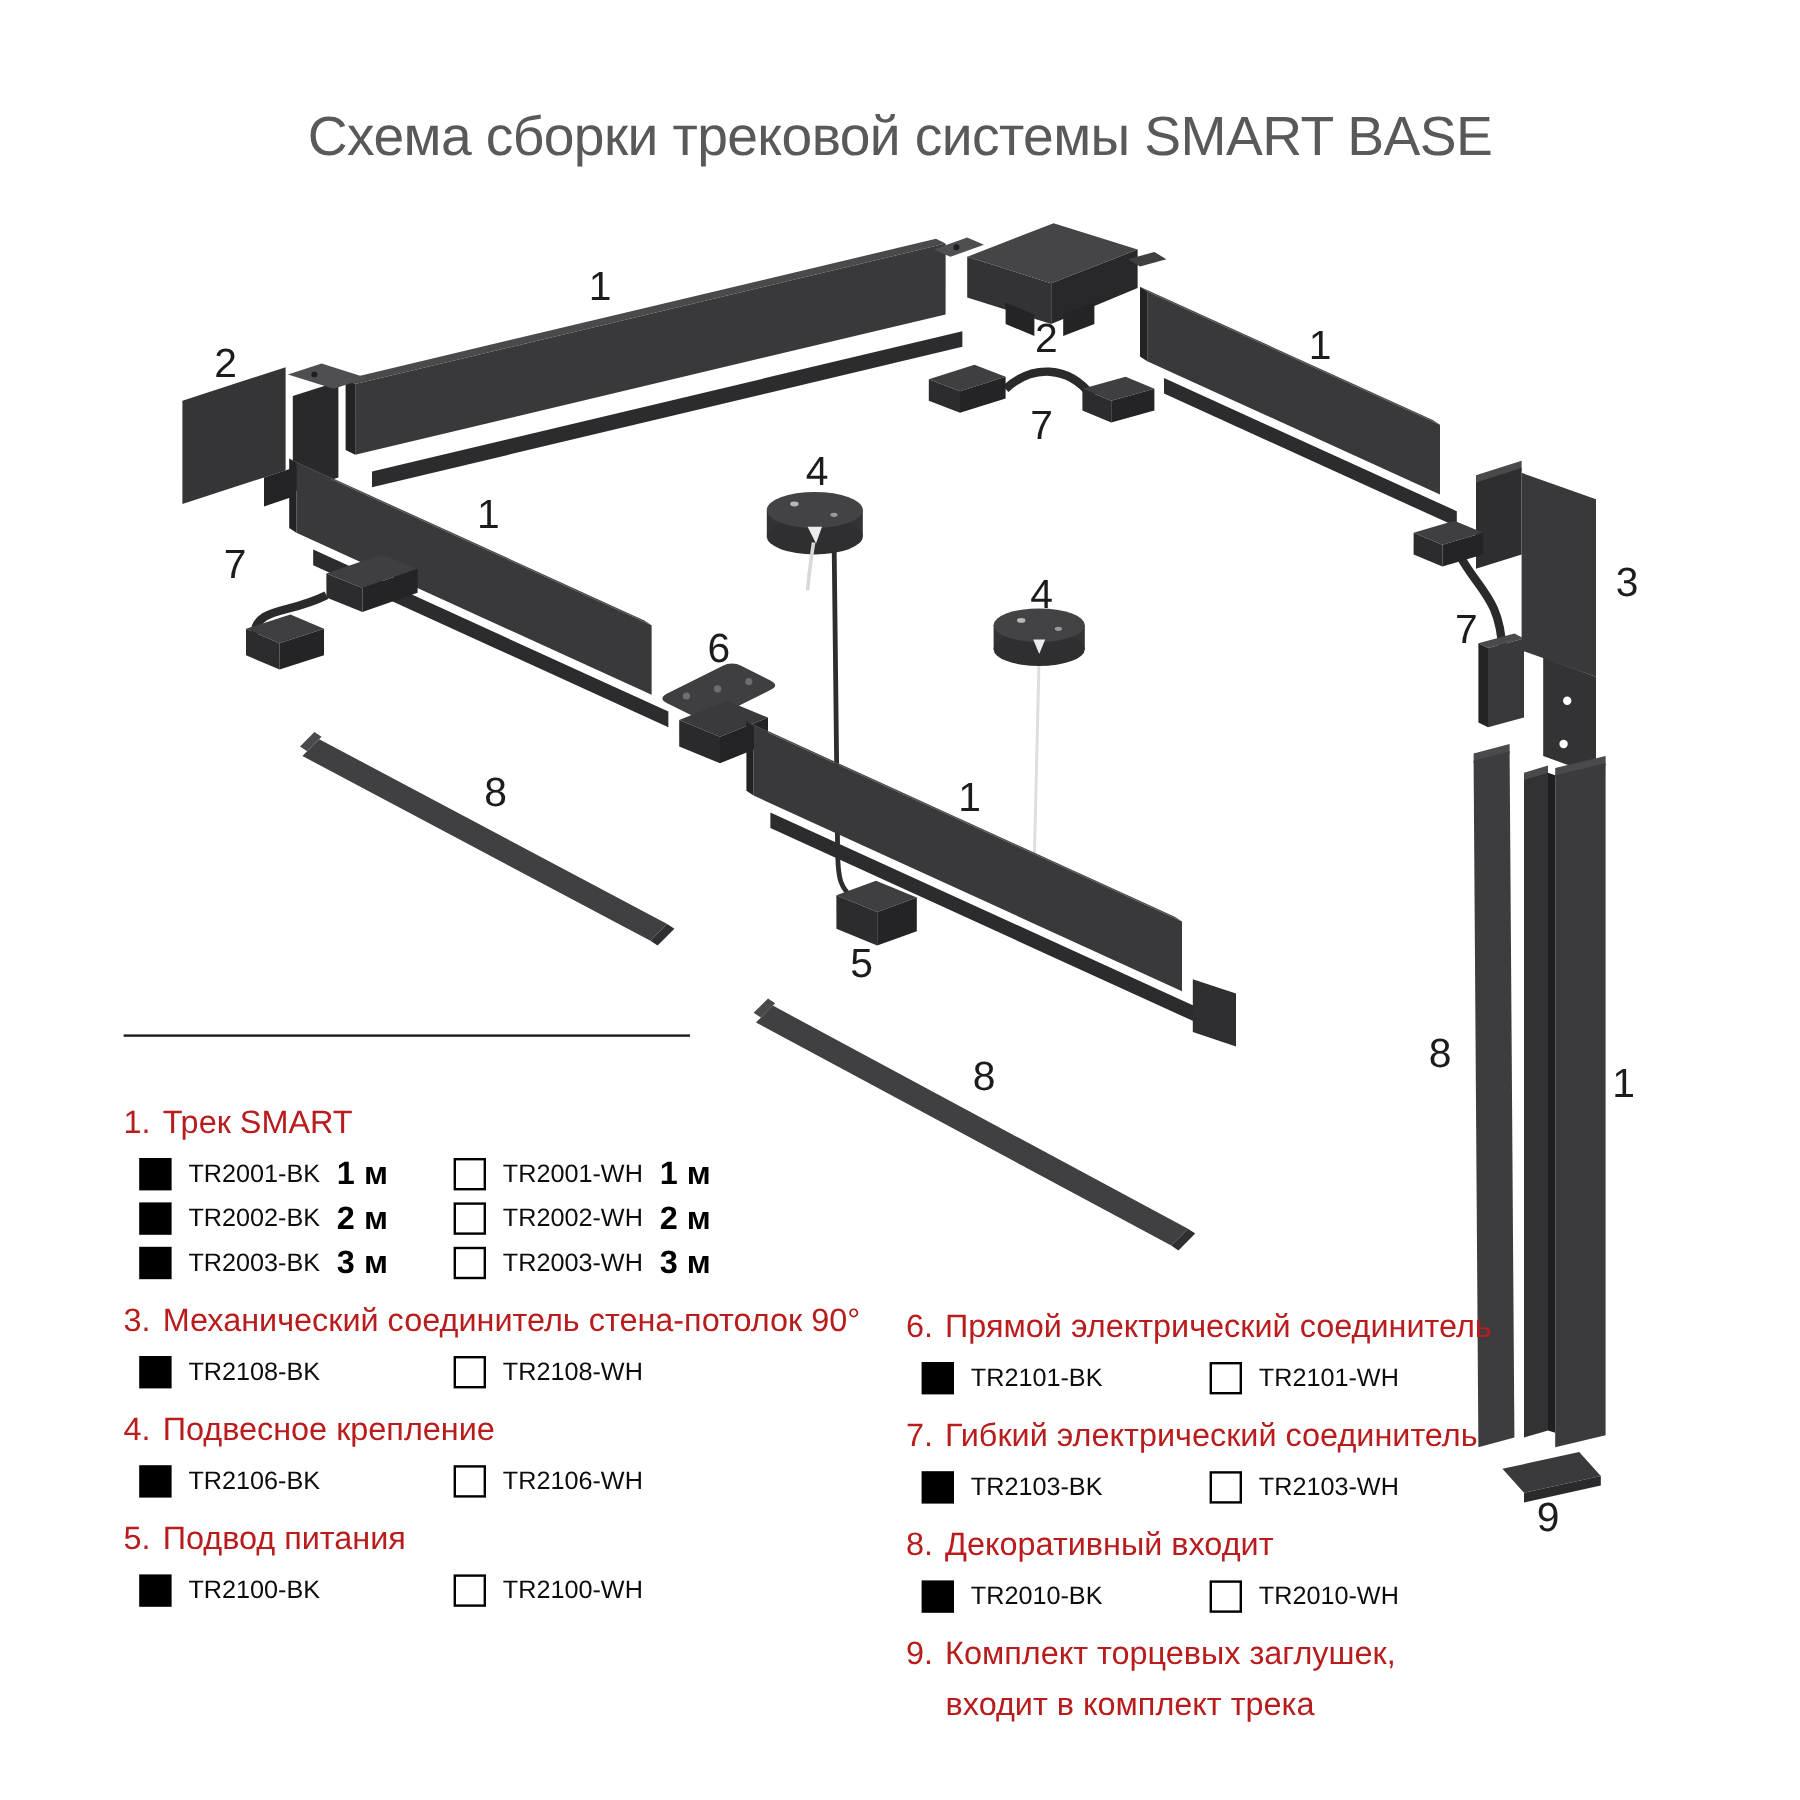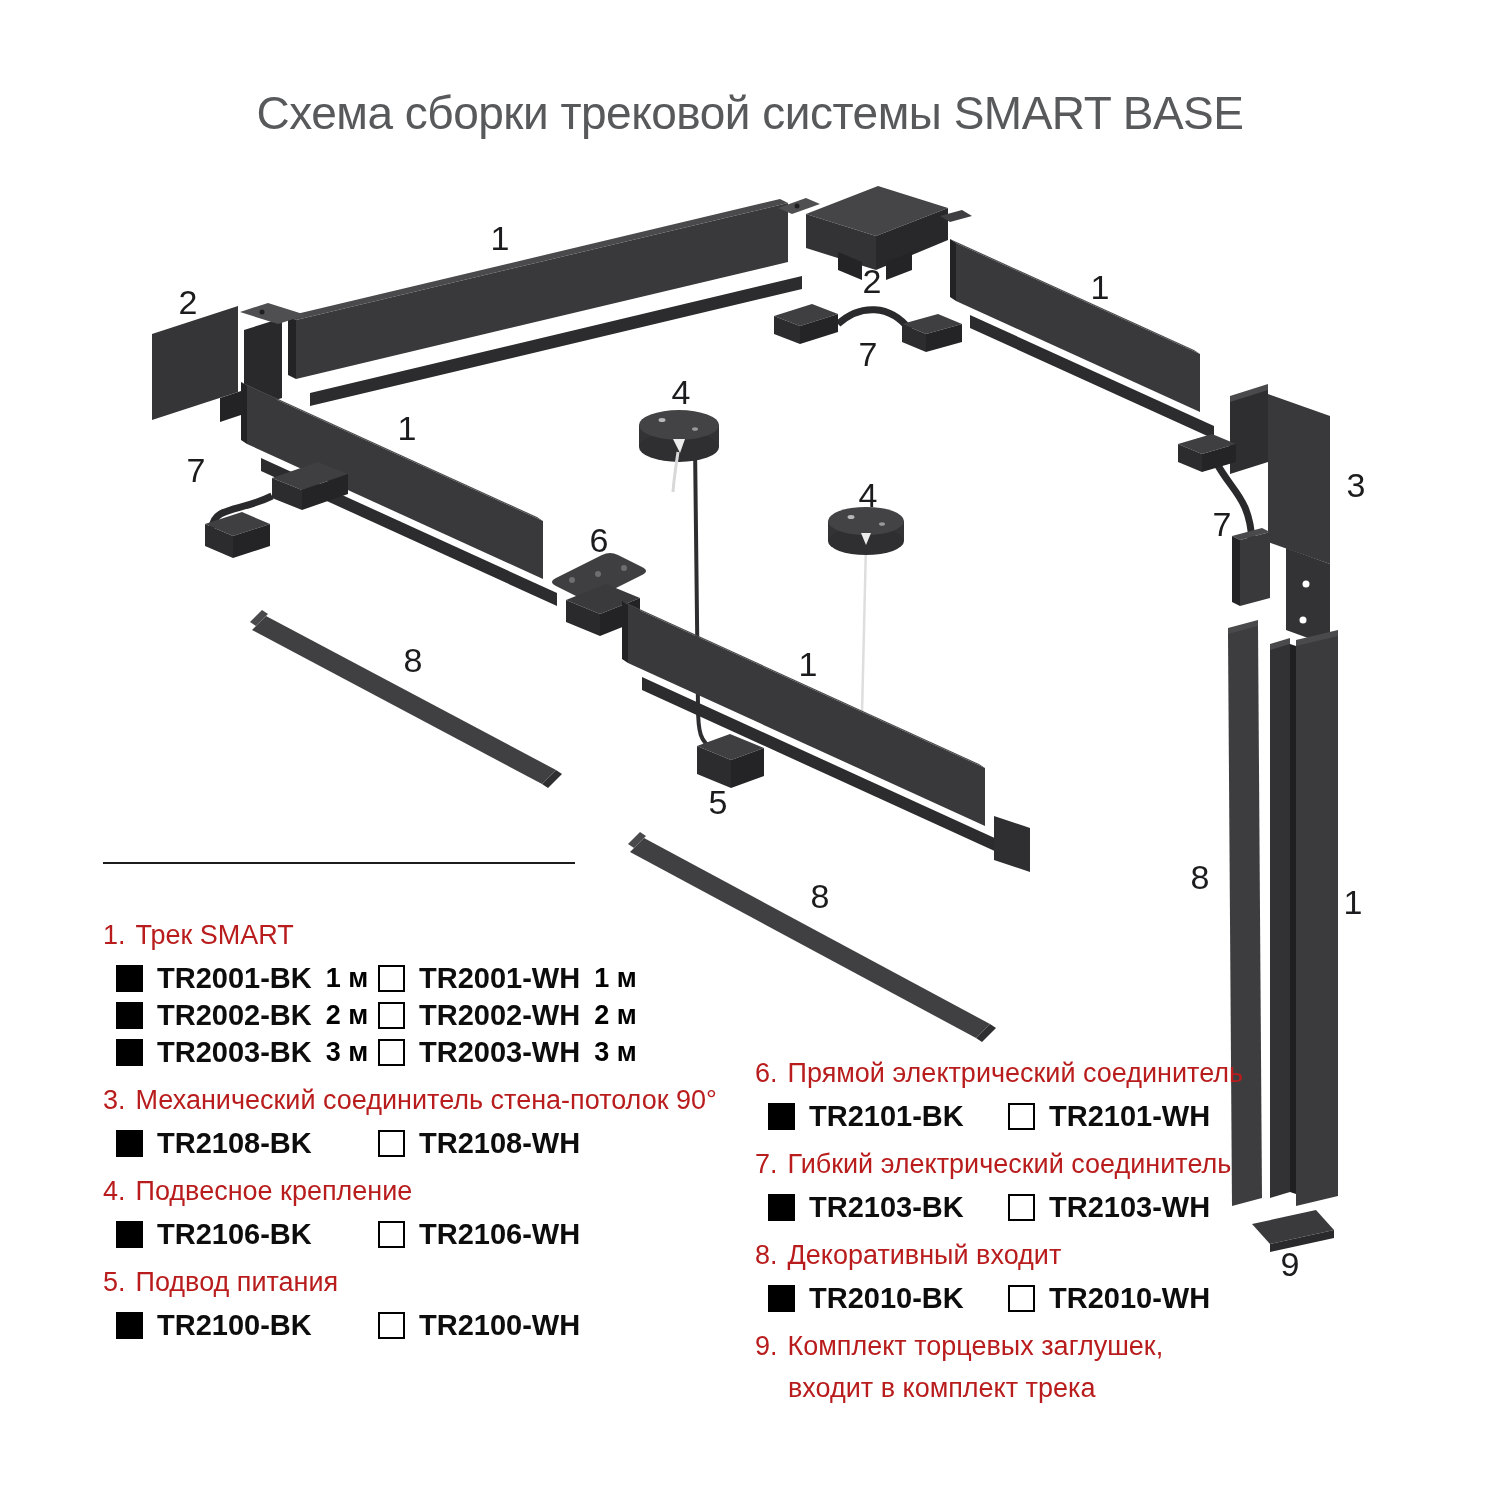--- a/index.html
+++ b/index.html
@@ -7,34 +7,34 @@
        font-family:"Liberation Sans", sans-serif;color:#1a1a1a;}
 
   .page-title{position:absolute;top:86px;left:0;width:1500px;text-align:center;
     font-size:46px;font-weight:400;color:#58595b;letter-spacing:-0.5px;}
 
   svg.diagram{position:absolute;left:0;top:0;}
   svg .lbl{font-family:"Liberation Sans", sans-serif;font-size:34px;fill:#1c1c1e;text-anchor:middle;}
 
   .legend-col{position:absolute;}
   .legend-left{left:103px;top:862px;width:585px;}
-  .legend-right{left:755px;top:1056px;width:500px;}
+  .legend-right{left:755px;top:1088px;width:500px;}
   .rule{width:472px;height:2px;background:#1c1c1c;margin-bottom:54px;}
   .item-title{font-size:27px;line-height:34px;margin-bottom:8px;white-space:nowrap;color:#b91c1c;}
   .item-title .num{margin-right:10px;}
   .item-title.second{margin-left:33px;margin-top:1px;}
   .legend-item{margin-bottom:12px;}
   .row{display:flex;align-items:center;height:37px;padding-left:13px;}
   .cell{display:flex;align-items:center;}
   .bkcell{width:262px;}
   .legend-right .bkcell{width:240px;text-align:right;}
   .sq{width:27px;height:27px;margin-right:14px;flex:0 0 auto;box-sizing:border-box;}
   .sq.bk{background:#000000;}
   .sq.wh{background:#ffffff;border:2px solid #000000;}
-  .code{font-size:29px;font-weight:700;white-space:nowrap;color:#0d0d0d;}
+  .code{font-size:21px;font-weight:400;white-space:nowrap;color:#0d0d0d;}
   .size{font-size:27px;font-weight:700;margin-left:14px;white-space:nowrap;color:#000000;}
 </style>
 </head>
 <body>
 
 <div class="page-title">Схема сборки трековой системы SMART BASE</div>
 
 <svg class="diagram" width="1500" height="1500" viewBox="0 0 1500 1500" role="img">
 
   <g>

